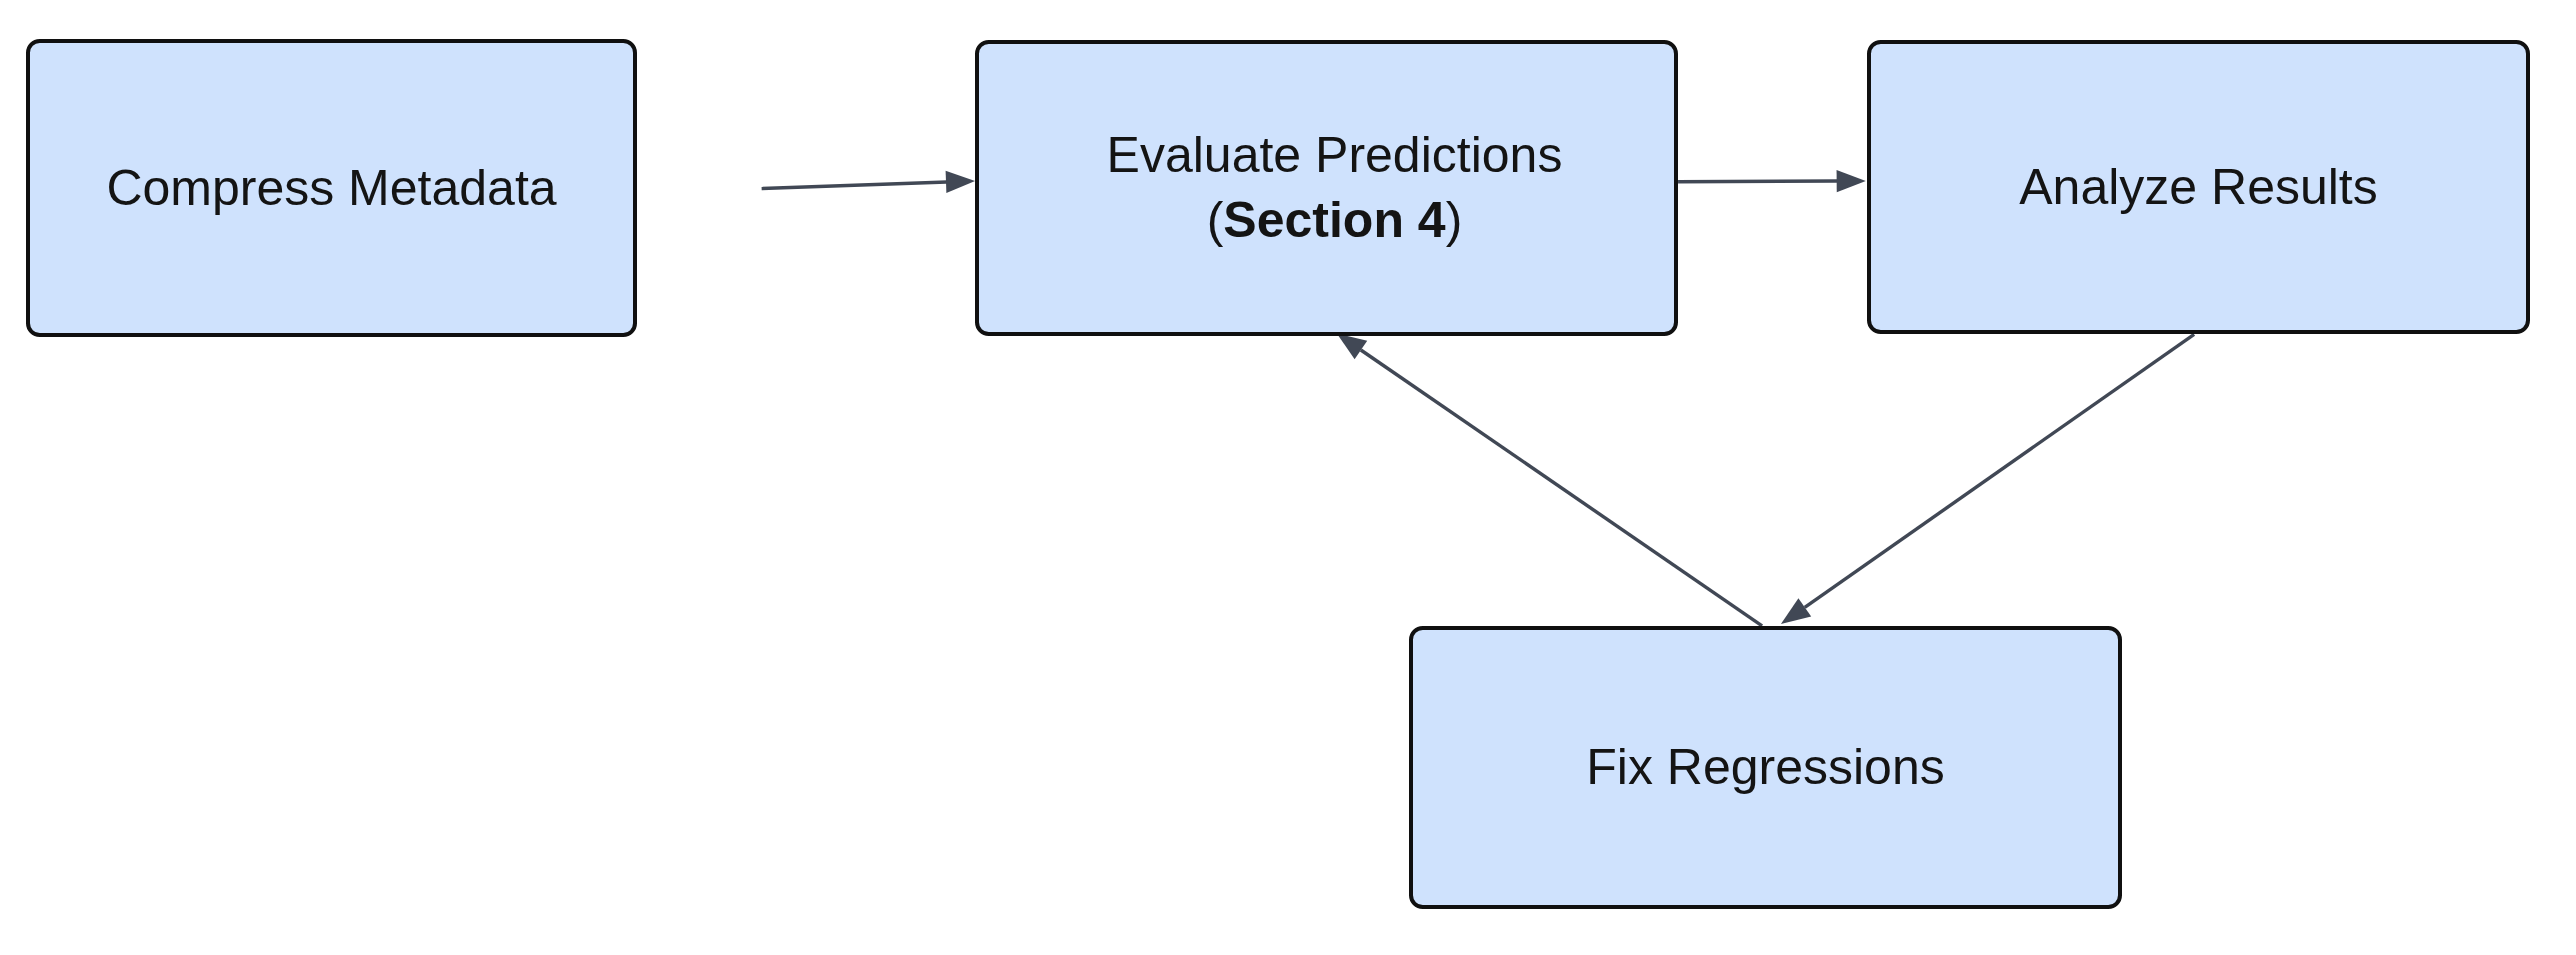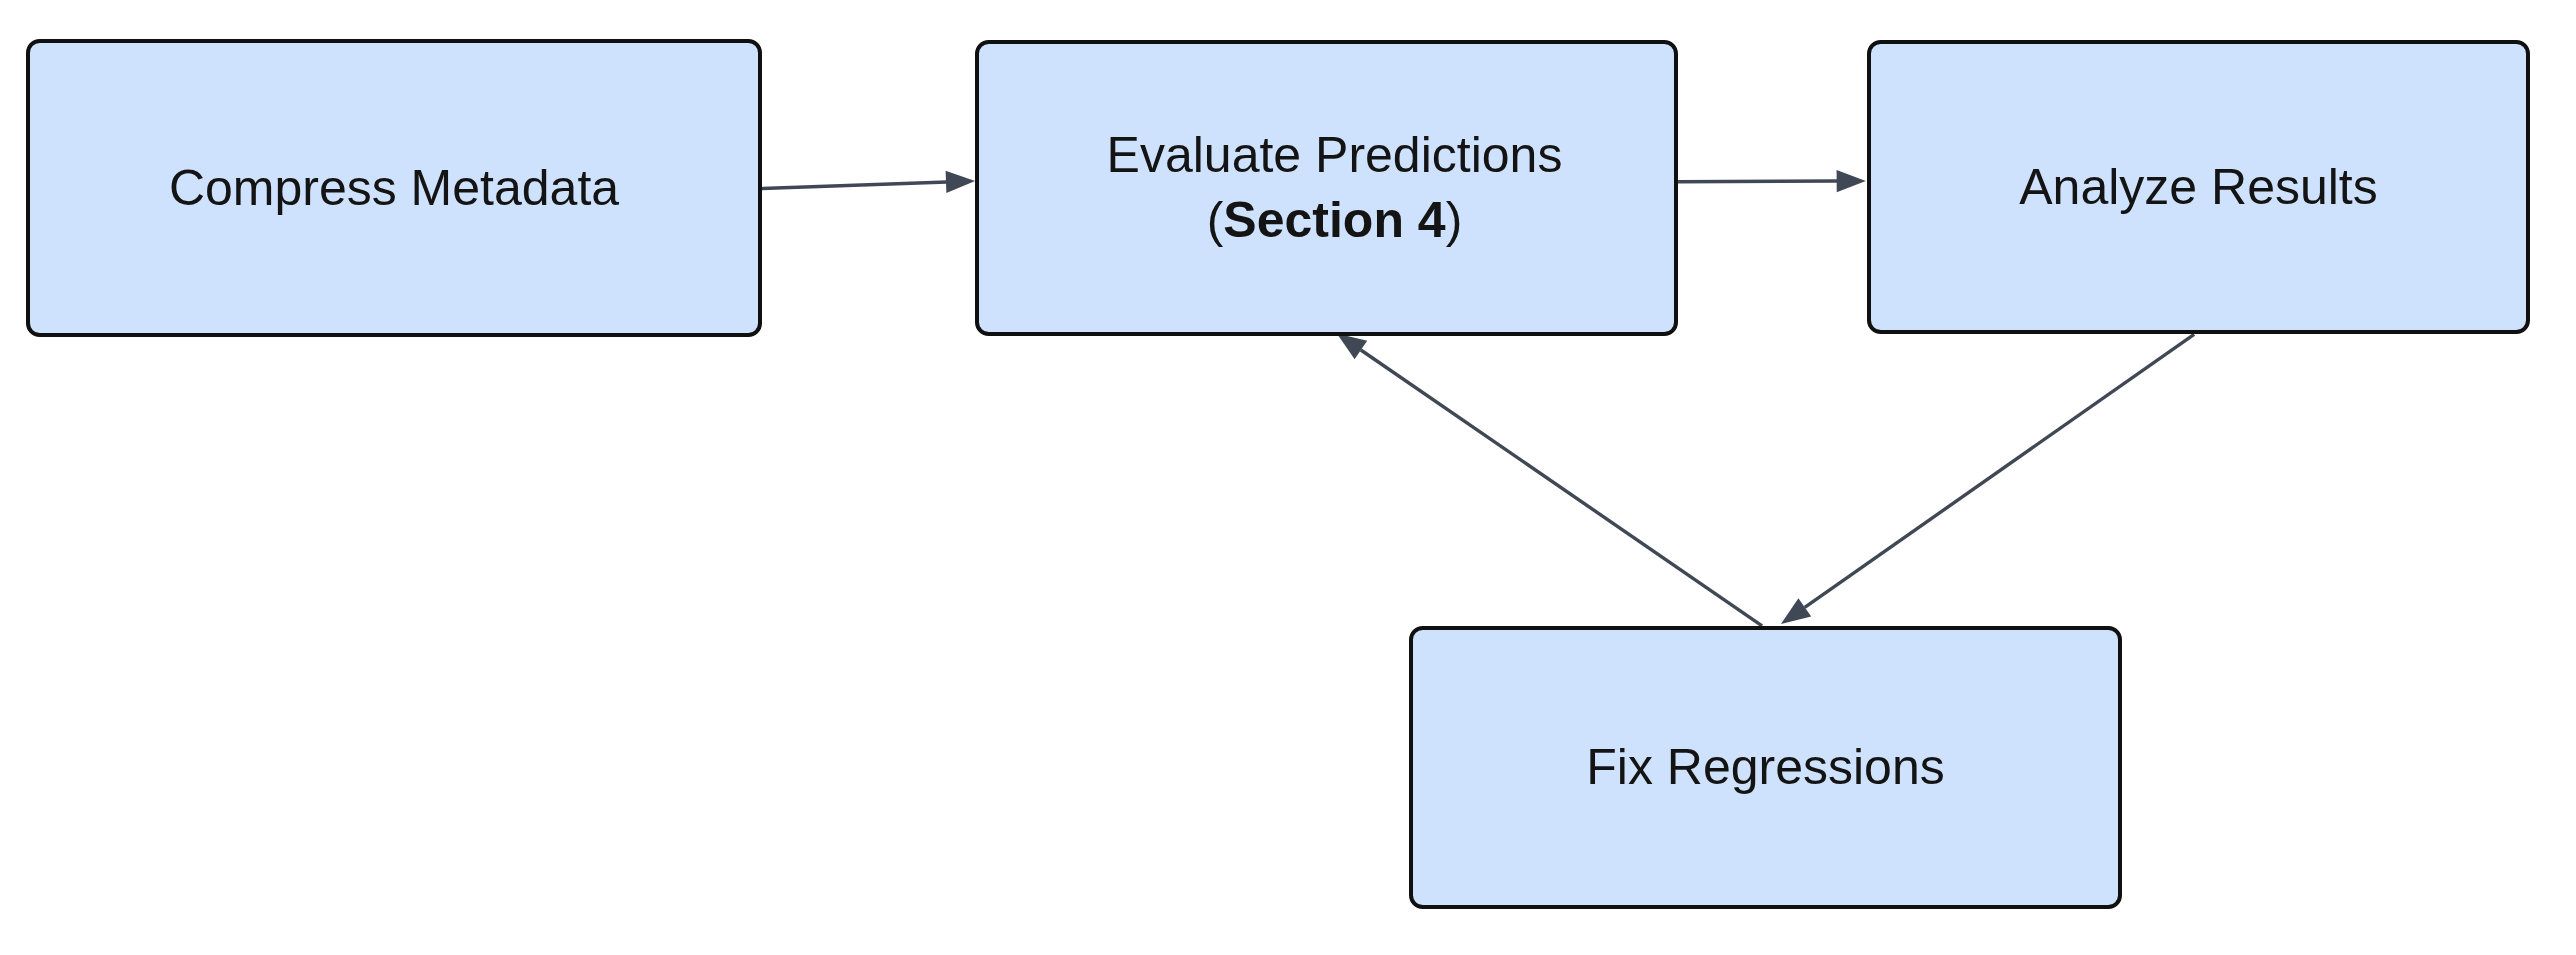--- a/index.html
+++ b/index.html
@@ -40,21 +40,21 @@
     flex-direction:column;
     align-items:center;
     justify-content:center;
     text-align:center;
     color:var(--color-text);
     font-size:50px;
     line-height:65px;
     cursor:default;
   }
   .node .bold{font-weight:700;margin-top:8px;}
-  #node-compress-metadata{left:26px;top:39px;width:736px;height:298px;}
+  #node-compress-metadata{left:26px;top:39px;width:611px;height:298px;}
   #node-evaluate-predictions{left:975px;top:40px;width:703px;height:296px;padding-left:16px;}
   #node-analyze-results{left:1867px;top:40px;width:663px;height:294px;}
   #node-fix-regressions{left:1409px;top:626px;width:713px;height:283px;}
 </style>
 </head>
 <body>
 
 <div class="canvas">
 
   <svg class="edges" viewBox="0 0 3004 1114" xmlns="http://www.w3.org/2000/svg" aria-hidden="true">

